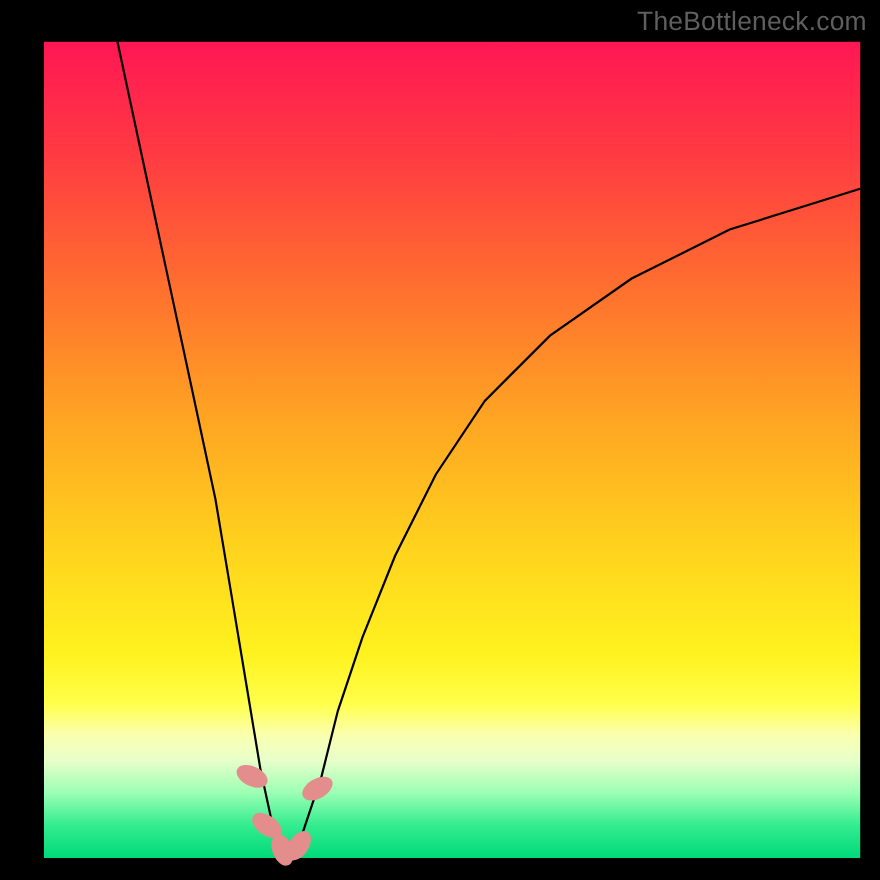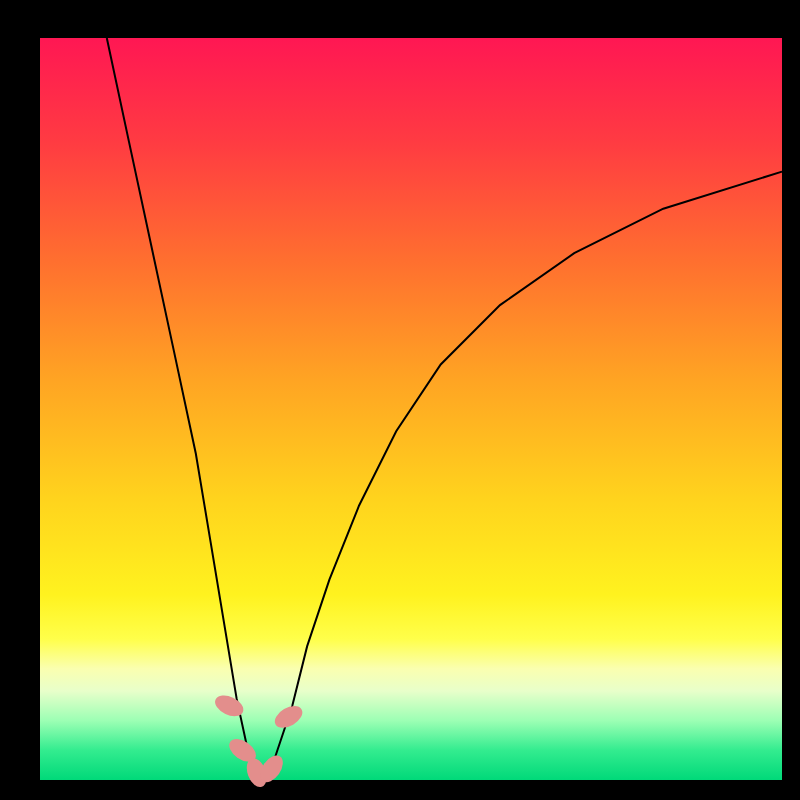--- a/index.html
+++ b/index.html
@@ -61,13 +61,14 @@
   <div class="plot-area" id="plot" style="background: linear-gradient(rgb(255, 23, 83) 0%, rgb(255, 59, 66) 14%, rgb(255, 111, 47) 30%, rgb(255, 164, 35) 46%, rgb(255, 211, 29) 62%, rgb(255, 242, 31) 75%, rgb(255, 255, 74) 81%, rgb(250, 255, 176) 85%, rgb(232, 255, 202) 88%, rgb(156, 255, 180) 92%, rgb(51, 236, 143) 96%, rgb(0, 217, 121) 100%);">
     <svg class="overlay" id="overlay" viewBox="0 0 742 742">
         <path d="M66.8 0.0 L89.0 103.9 L111.3 207.8 L133.6 311.6 L155.8 415.5 L170.7 504.6 L185.5 593.6 L196.6 660.4 L207.8 712.3 L215.2 734.6 L222.6 742.0 L230.0 734.6 L237.4 712.3 L252.3 667.8 L267.1 608.4 L289.4 541.7 L319.1 467.5 L356.2 393.3 L400.7 326.5 L460.0 267.1 L534.2 215.2 L623.3 170.7 L742.0 133.6" class="curve"></path>
         <ellipse cx="0" cy="0" rx="9" ry="15" class="marker" transform="translate(189.2,667.8) rotate(-65)"></ellipse>
         <ellipse cx="0" cy="0" rx="9" ry="15" class="marker" transform="translate(202.6,712.3) rotate(-55)"></ellipse>
         <ellipse cx="0" cy="0" rx="9" ry="15" class="marker" transform="translate(216.7,734.6) rotate(-20)"></ellipse>
         <ellipse cx="0" cy="0" rx="9" ry="15" class="marker" transform="translate(231.5,730.9) rotate(35)"></ellipse>
         <ellipse cx="0" cy="0" rx="9" ry="15" class="marker" transform="translate(248.6,678.9) rotate(60)"></ellipse>
       </svg>
   </div>
+  <div class="watermark">TheBottleneck.com</div>
 </div>
 
 </body></html>

